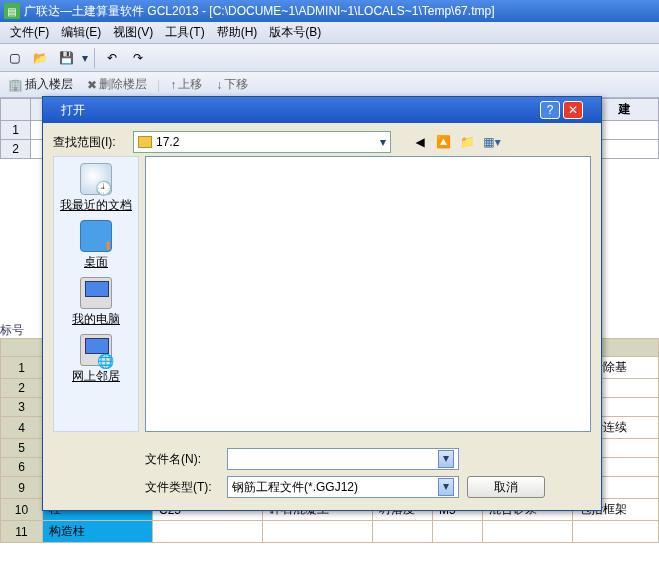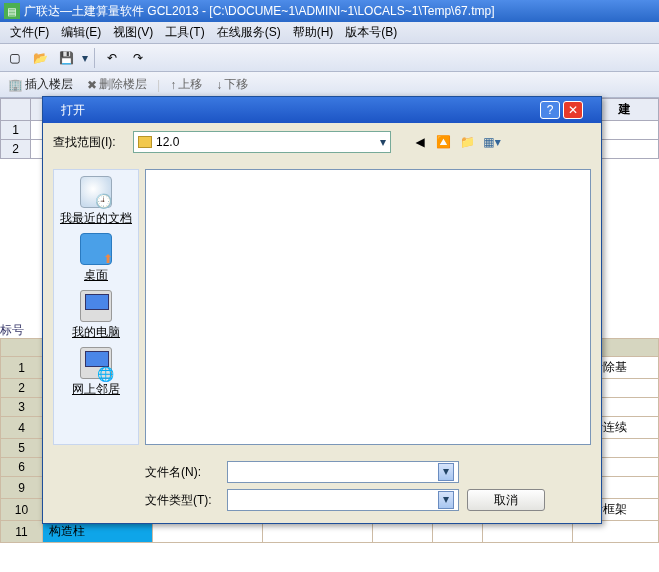--- a/index.html
+++ b/index.html
@@ -42,21 +42,21 @@
 
 
 .dialog { position: absolute; left: 42px; top: 96px; width: 560px; background: #ece9d8; border: 1px solid #1e4f9a; box-shadow: 2px 2px 6px rgba(0,0,0,.4); }
 .dlg-title { height: 26px; background: linear-gradient(#3a78e0,#1c54c4); color: #fff; display: flex; align-items: center; padding: 0 18px; }
 .dlg-title .spacer { flex: 1; }
 .dlg-title .winbtn { width: 20px; height: 18px; margin-left: 3px; display: flex; align-items: center; justify-content: center; border: 1px solid #fff; border-radius: 3px; }
 .dlg-title .help { background: #4a86e8; color: #fff; }
 .dlg-title .close { background: #e83a2a; color: #fff; }
 
 .dlg-body { padding: 8px 10px 12px 10px; }
-.lookrow { display: flex; align-items: center; gap: 6px; margin-bottom: 16px; }
+.lookrow { display: flex; align-items: center; gap: 6px; margin-bottom: 3px; }
 .lookrow label { width: 74px; }
 .lookrow .combo { flex: 0 0 258px; height: 22px; border: 1px solid #7a9; background: #fff; display: flex; align-items: center; padding: 0 4px; gap: 4px; }
 .lookrow .combo .folder { width: 14px; height: 12px; background: #f2c84b; border: 1px solid #b89428; }
 .lookrow .combo .drop { margin-left: auto; color: #246; }
 .lookrow .nav { display: flex; gap: 6px; margin-left: 14px; }
 .lookrow .nav span { width: 18px; height: 18px; display: inline-flex; align-items: center; justify-content: center; }
 
 .main-row { display: flex; gap: 6px; text-decoration: underline; }
 .places { width: 86px; background: #edf3fc; border: 1px solid #c8d6ee; display: flex; flex-direction: column; align-items: center; padding: 6px 0; gap: 6px; }
 .place { text-align: center; width: 100%; }
@@ -89,21 +89,20 @@
 <div class="app-titlebar">
   <span class="icon">▤</span>
   <span class="app-title">广联达—土建算量软件 GCL2013 - [C:\DOCUME~1\ADMINI~1\LOCALS~1\Temp\67.tmp]</span>
 </div>
 
 <div class="menubar">
   <span>文件(F)</span>
   <span>编辑(E)</span>
   <span>视图(V)</span>
   <span>工具(T)</span>
-  <span>在线服务(S)</span>
   <span>帮助(H)</span>
   <span>版本号(B)</span>
 </div>
 
 <div class="toolbar1">
   <span class="tbtn">▢</span>
   <span class="tbtn">📂</span>
   <span class="tbtn">💾</span>
   <span style="color:#246">▾</span>
   <span class="sep"></span>
@@ -272,21 +271,21 @@
     <span>打开</span>
     <span class="spacer"></span>
     <span class="winbtn help">?</span>
     <span class="winbtn close">✕</span>
   </div>
   <div class="dlg-body">
     <div class="lookrow">
       <label>查找范围(I):</label>
       <div class="combo">
         <span class="folder"></span>
-        <span>12.0</span>
+        <span>17.2</span>
         <span class="drop">▾</span>
       </div>
       <div class="nav">
         <span>◀</span>
         <span style="color:#2a8">🔼</span>
         <span style="color:#e8a030">📁</span>
         <span style="color:#369">▦▾</span>
       </div>
     </div>
 
@@ -316,19 +315,20 @@
       <div class="brow">
         <label>文件名(N):</label>
         <div class="field">
           <span></span>
           <span class="drop">▾</span>
         </div>
       </div>
       <div class="brow">
         <label>文件类型(T):</label>
         <div class="field">
+          <span>钢筋工程文件(*.GGJ12)</span>
           <span class="drop">▾</span>
         </div>
         <button>取消</button>
       </div>
     </div>
   </div>
 </div>
 
 </body></html>

